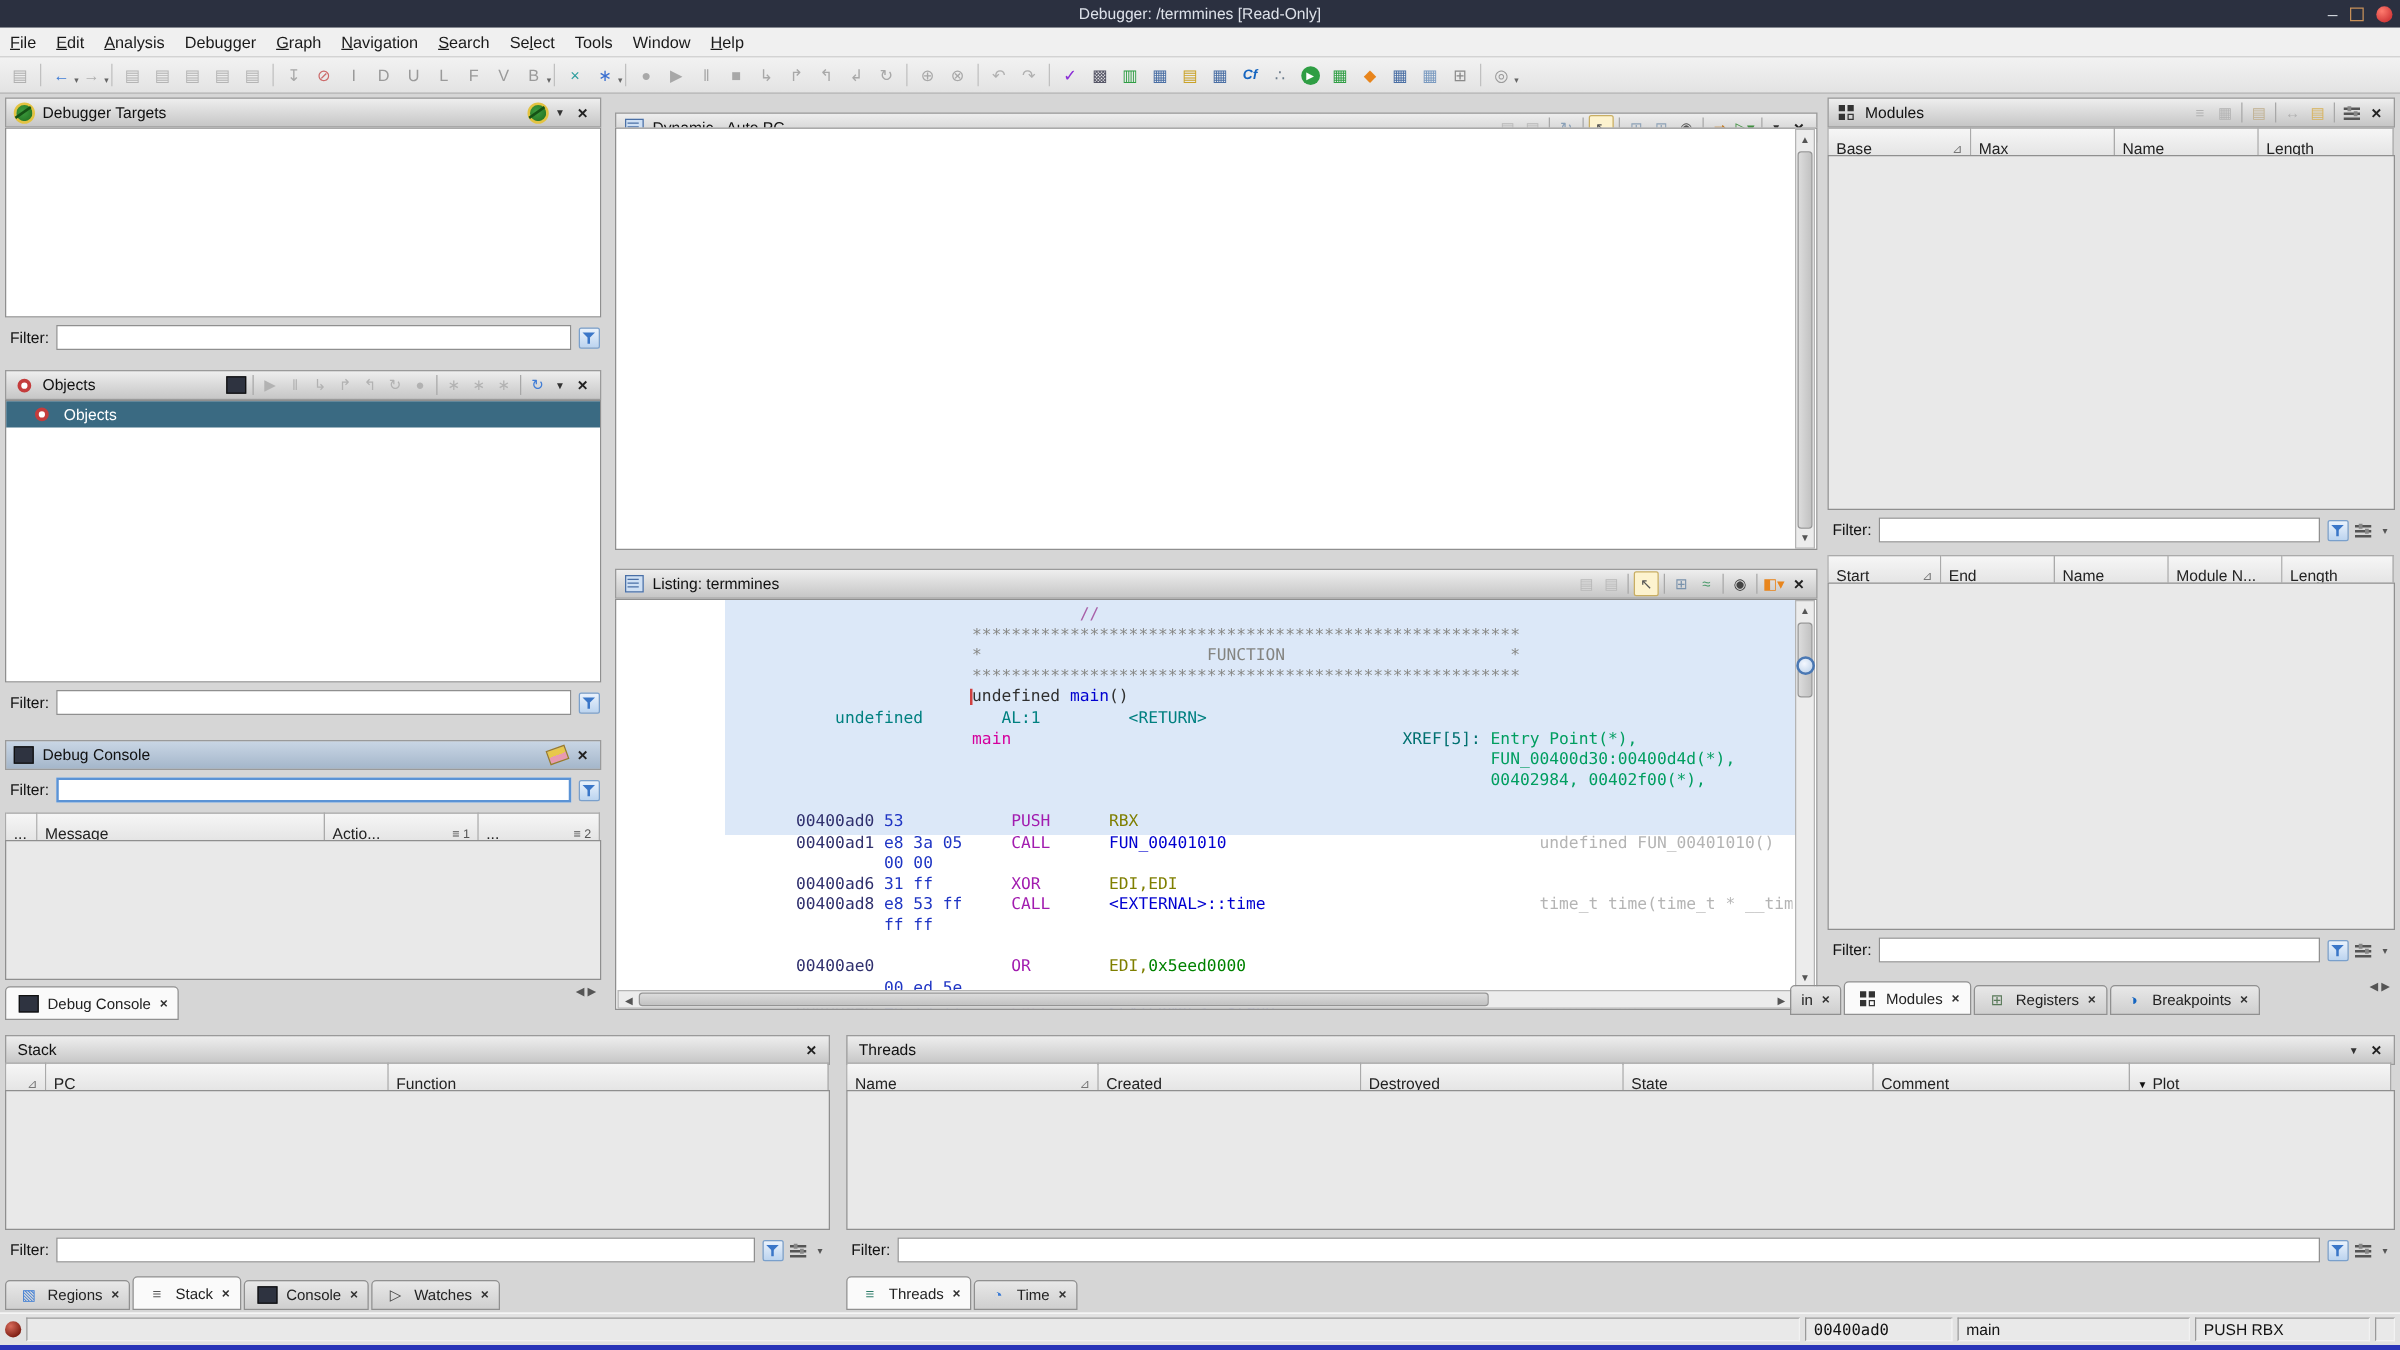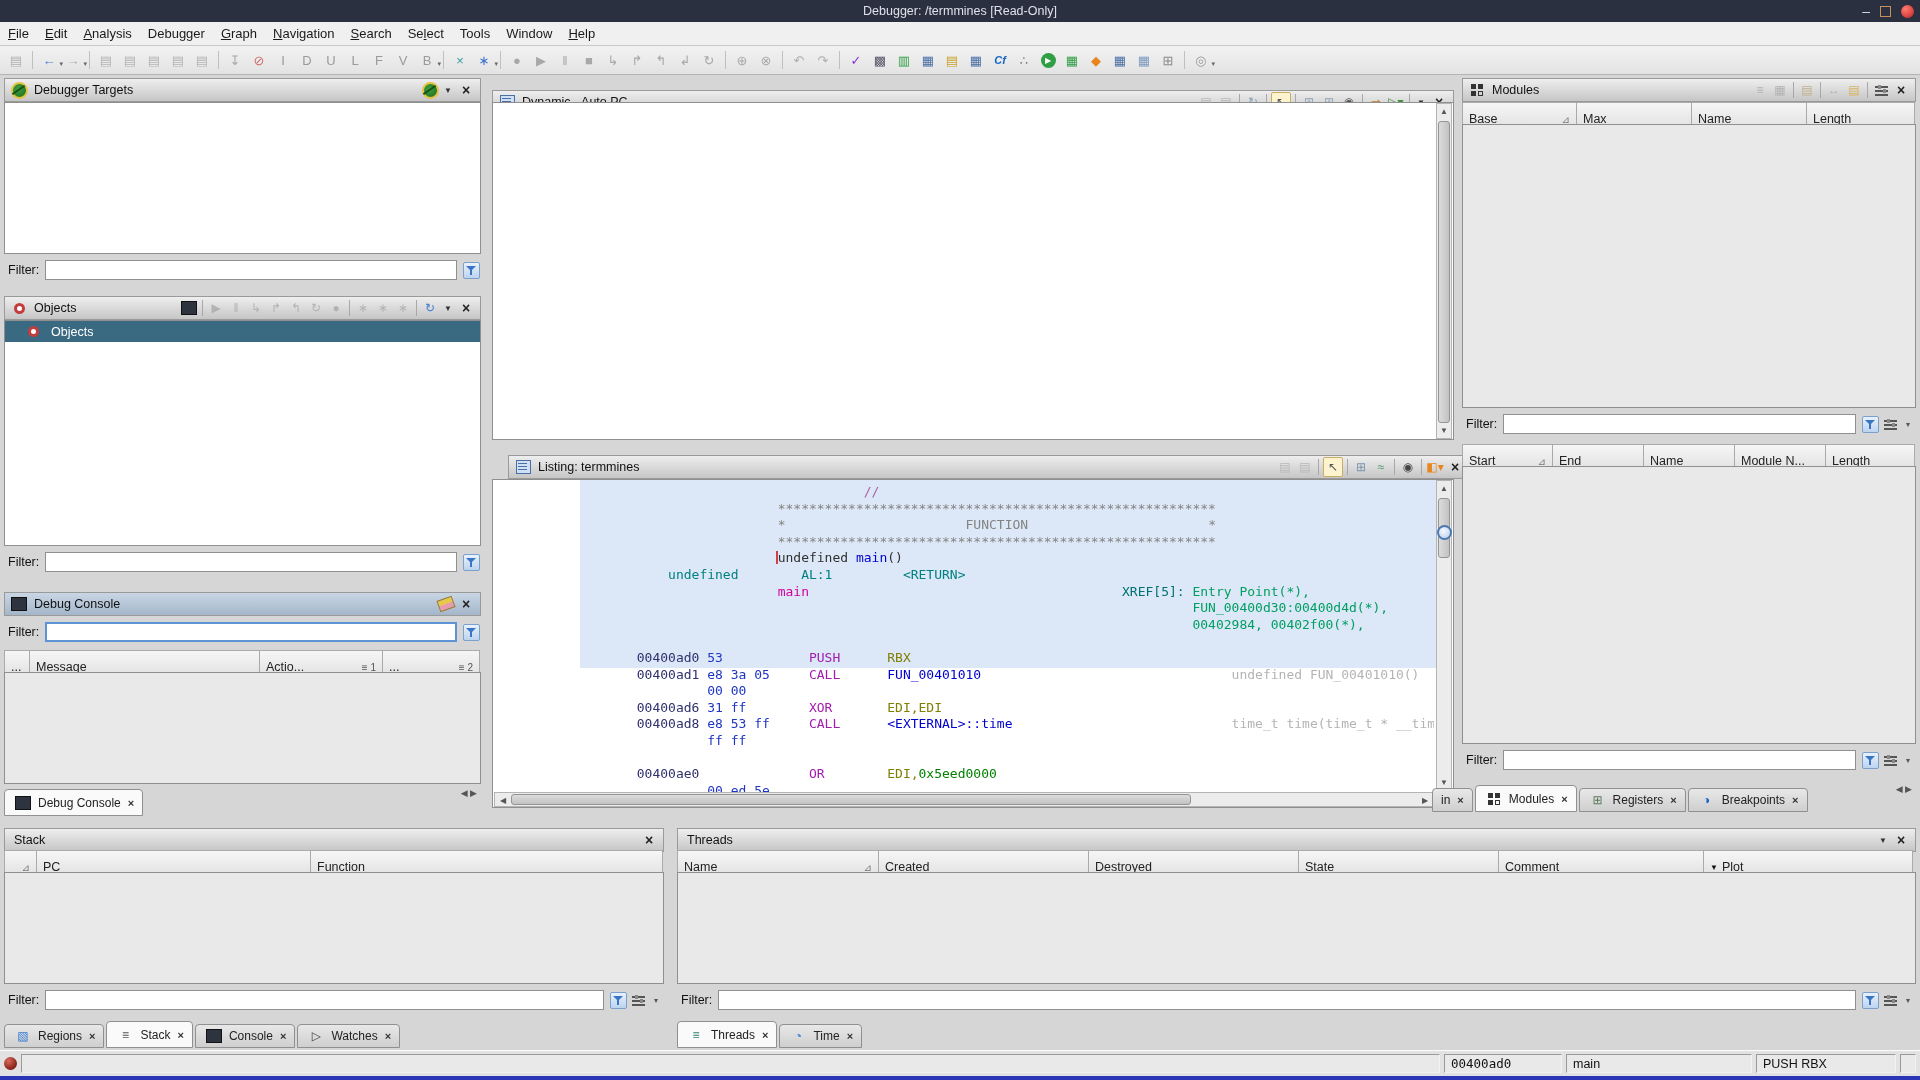--- a/index.html
+++ b/index.html
@@ -313,21 +313,21 @@
         <span class="hsep"></span>
         <span class="hicon sm" style="color: rgb(51, 51, 51);">▼</span>
         <span class="hicon bold" style="color: rgb(34, 34, 34);">×</span>
       </div>
       <div class="pcontent" style="position: absolute; left: 492px; top: 102px; width: 962px; height: 338px;"></div>
       <div class="sb" style="position: absolute; left: 1436px; top: 103px; width: 16px; height: 336px;">
         <span class="arr" style="top: 3px;">▲</span>
         <span class="arr" style="bottom: 3px;">▼</span>
         <span class="sbthumb" style="left: 1px; width: 12px; top: 17px; height: 302px;"></span>
       </div>
-      <div class="phead" style="position: absolute; left: 508px; top: 455px; width: 962px; height: 24px;">
+      <div class="phead" style="position: absolute; left: 492px; top: 455px; width: 962px; height: 24px;">
         <span class="hicon">
           <span class="i-panel"></span>
         </span>
         <span class="ptitle">Listing: termmines</span>
         <span class="spacer"></span>
         <span class="hicon" style="color: rgb(184, 184, 184);">▤</span>
         <span class="hicon" style="color: rgb(184, 184, 184);">▤</span>
         <span class="hsep"></span>
         <span class="hicon boxed" style="color: rgb(85, 85, 85);">↖</span>
         <span class="hsep"></span>

